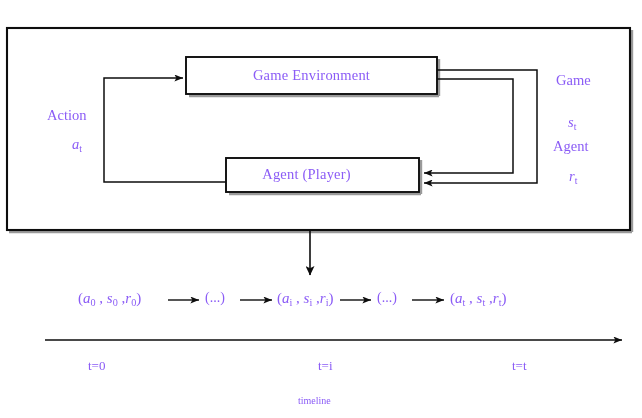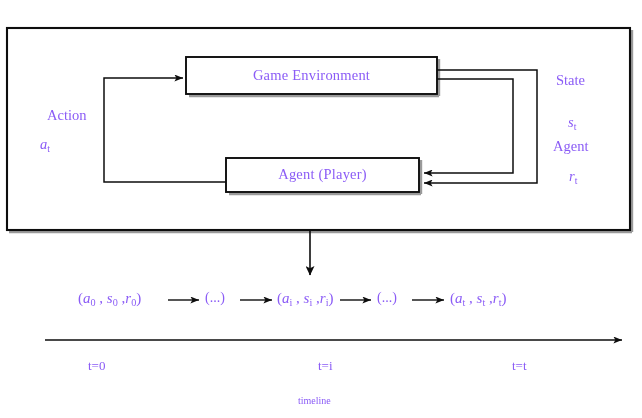--- a/index.html
+++ b/index.html
@@ -126,29 +126,29 @@
       <line x1="412" y1="300" x2="444" y2="300" marker-end="url(#ah-thin)"></line>
     </g>
 
     <g>
       <line x1="45" y1="340" x2="622" y2="340" stroke="#0d0d0d" stroke-width="1.5" marker-end="url(#ah-thin)"></line>
     </g>
   </svg>
 
   <div class="lbl box-label" style="left:186px; top:67px; width:251px; text-align:center;">Game Environment</div>
 
-  <div class="lbl box-label" style="left:226px; top:166px; width:193px; text-align:center;">Agent (Player)</div>
+  <div class="lbl box-label" style="left:210px; top:166px; width:193px; text-align:center;">Agent (Player)</div>
 
   <div class="lbl side-label" style="left:47px; top:107px;text-align:right;">Action</div>
 
-  <div class="lbl var" style="left:40px; top:136px;text-align:right;">
+  <div class="lbl var" style="left:72px; top:136px;text-align:right;">
     <span>a</span><sub>t</sub>
   </div>
 
-  <div class="lbl side-label" style="left:556px; top:72px;">State</div>
+  <div class="lbl side-label" style="left:556px; top:72px;">Game</div>
 
   <div class="lbl var" style="left:568px; top:114px;">
     <span>s</span><sub>t</sub>
   </div>
 
   <div class="lbl side-label" style="left:553px; top:138px;">Agent</div>
 
   <div class="lbl var" style="left:569px; top:168px;">
     <span>r</span><sub>t</sub>
   </div>

